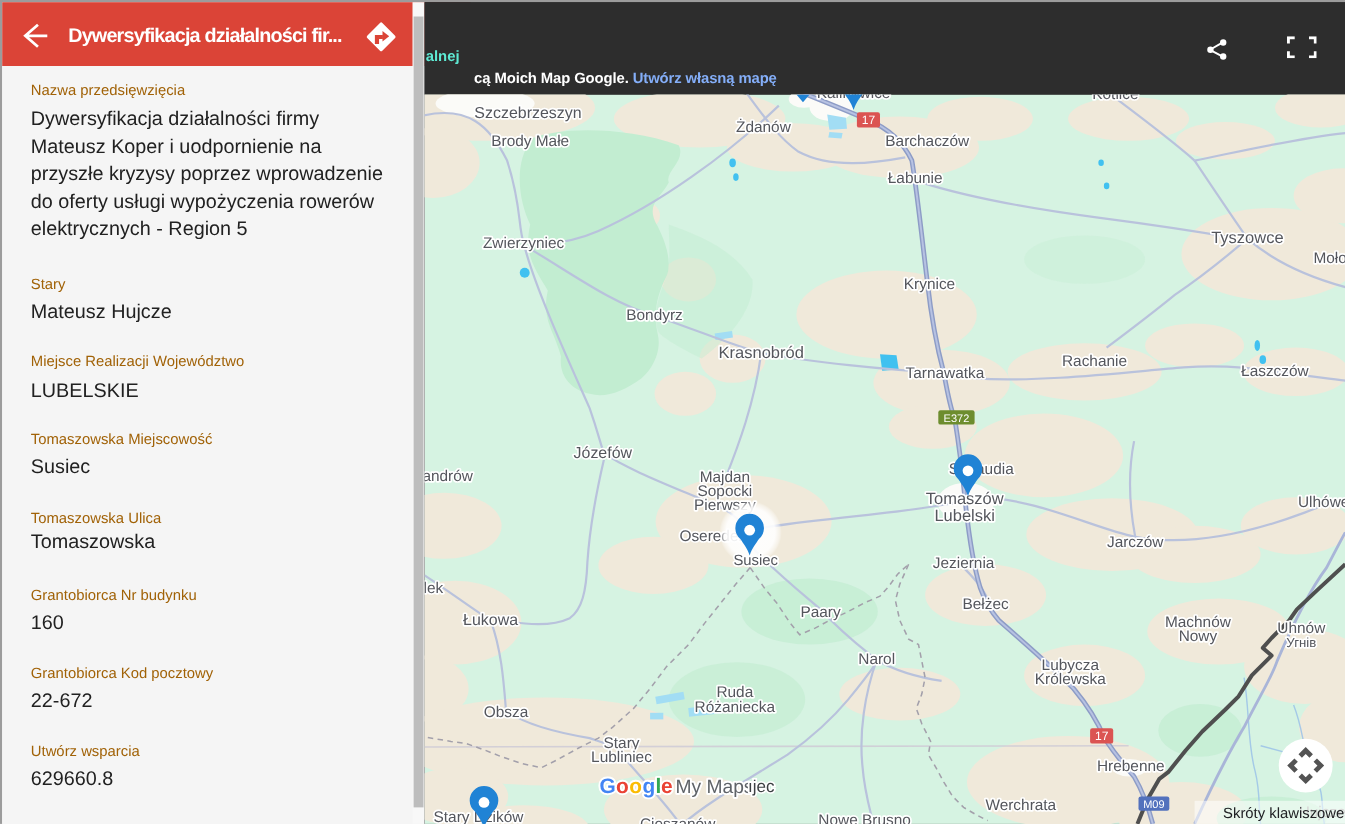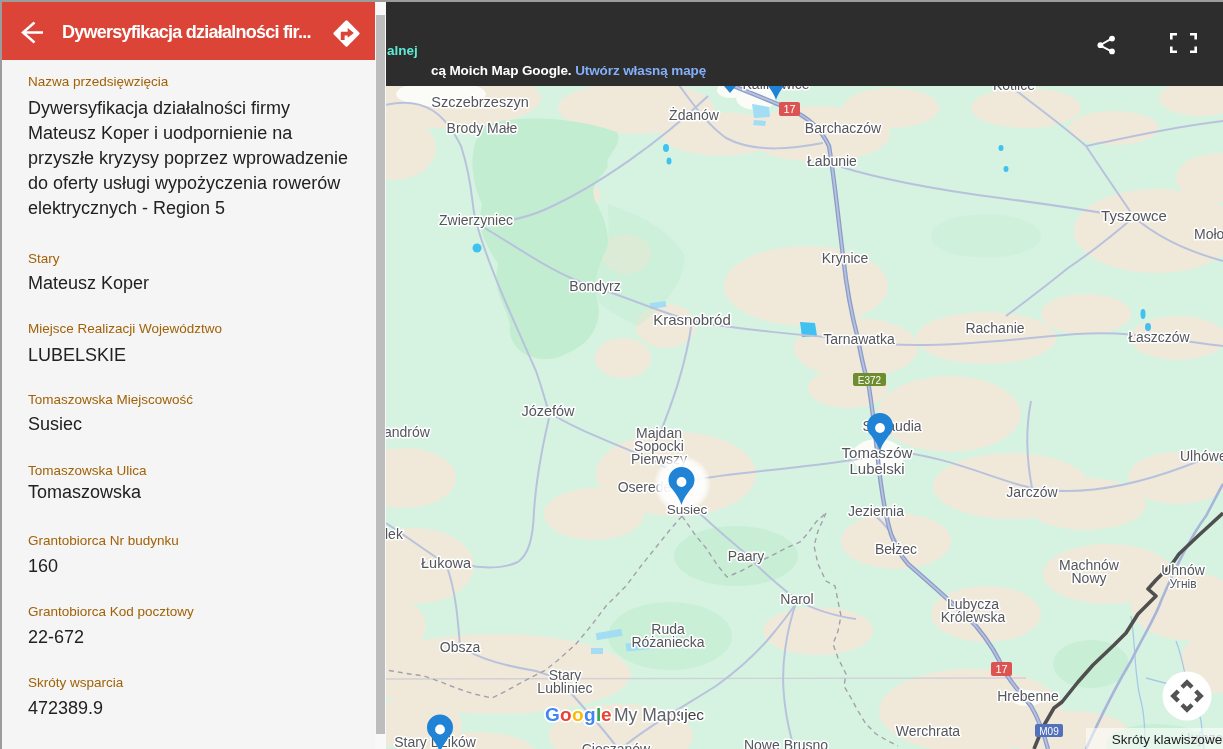--- a/index.html
+++ b/index.html
@@ -37,33 +37,33 @@
       <div id="ptitle" class="abs">Dywersyfikacja działalności fir...</div>
       <svg class="abs" style="left:330px;top:17px" width="29" height="29" viewBox="-14.5 -14.5 29 29">
         <rect x="-9.7" y="-9.7" width="19.4" height="19.4" rx="1.5" transform="rotate(45)" fill="#fff"></rect>
         <path d="M -3.8 6.4 L -3.8 0.15 L 1.6 0.15" stroke="#db4437" stroke-width="3.8" fill="none"></path>
         <path d="M 1.2 -5.4 L 7.3 -0.6 L 1.2 4.2 Z" fill="#db4437"></path>
       </svg>
     </div>
     <div class="lab" style="top:73px">Nazwa przedsięwzięcia</div>
     <div class="val" style="top:94px">Dywersyfikacja działalności firmy<br>Mateusz Koper i uodpornienie na<br>przyszłe kryzysy poprzez wprowadzenie<br>do oferty usługi wypożyczenia rowerów<br>elektrycznych - Region 5</div>
     <div class="lab" style="top:250px">Stary</div>
-    <div class="val" style="top:269px">Mateusz Koper</div>
+    <div class="val" style="top:269px">Mateusz Hujcze</div>
     <div class="lab" style="top:320px">Miejsce Realizacji Województwo</div>
     <div class="val" style="top:341px">LUBELSKIE</div>
     <div class="lab" style="top:391px">Tomaszowska Miejscowość</div>
     <div class="val" style="top:410px">Susiec</div>
     <div class="lab" style="top:462px">Tomaszowska Ulica</div>
     <div class="val" style="top:478px">Tomaszowska</div>
     <div class="lab" style="top:532px">Grantobiorca Nr budynku</div>
     <div class="val" style="top:552px">160</div>
     <div class="lab" style="top:603px">Grantobiorca Kod pocztowy</div>
     <div class="val" style="top:623px">22-672</div>
-    <div class="lab" style="top:674px">Skróty wsparcia</div>
-    <div class="val" style="top:694px">472389.9</div>
+    <div class="lab" style="top:674px">Utwórz wsparcia</div>
+    <div class="val" style="top:694px">629660.8</div>
   </div>
   <div id="scroll" class="abs">
       <div id="thumb" class="abs"></div>
     </div>
   <div id="mapwrap" class="abs">
     <div id="banner" class="abs">
       <div class="bt1">alnej</div>
       <div class="bt2">cą Moich Map Google. <a>Utwórz własną mapę</a></div>
       <svg class="abs" style="left:711px;top:33px" width="19" height="20" viewBox="0 0 19 20">
         <g stroke="#fff" stroke-width="1.8" fill="#fff">

